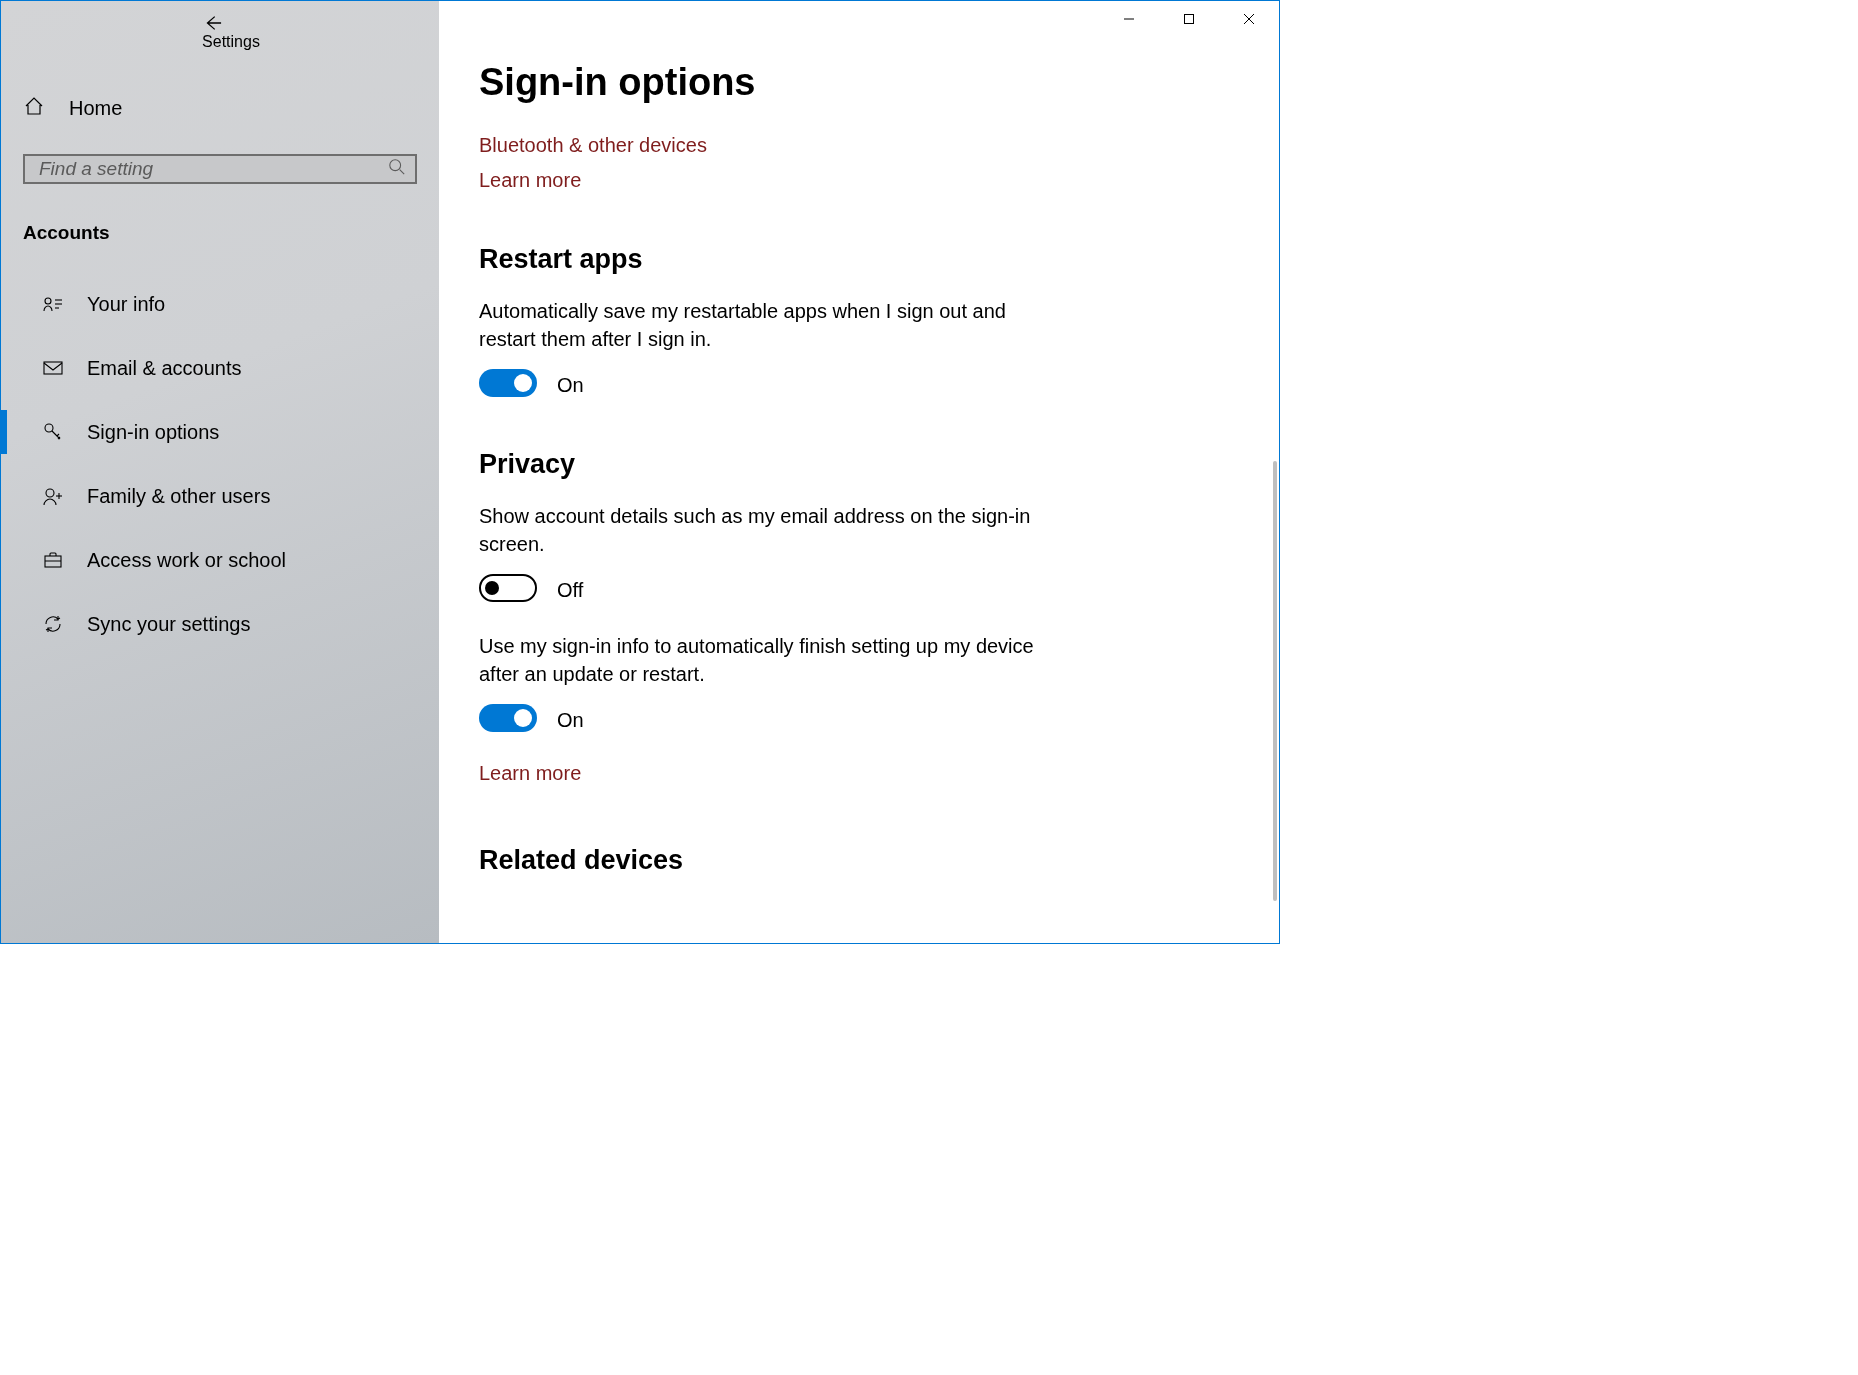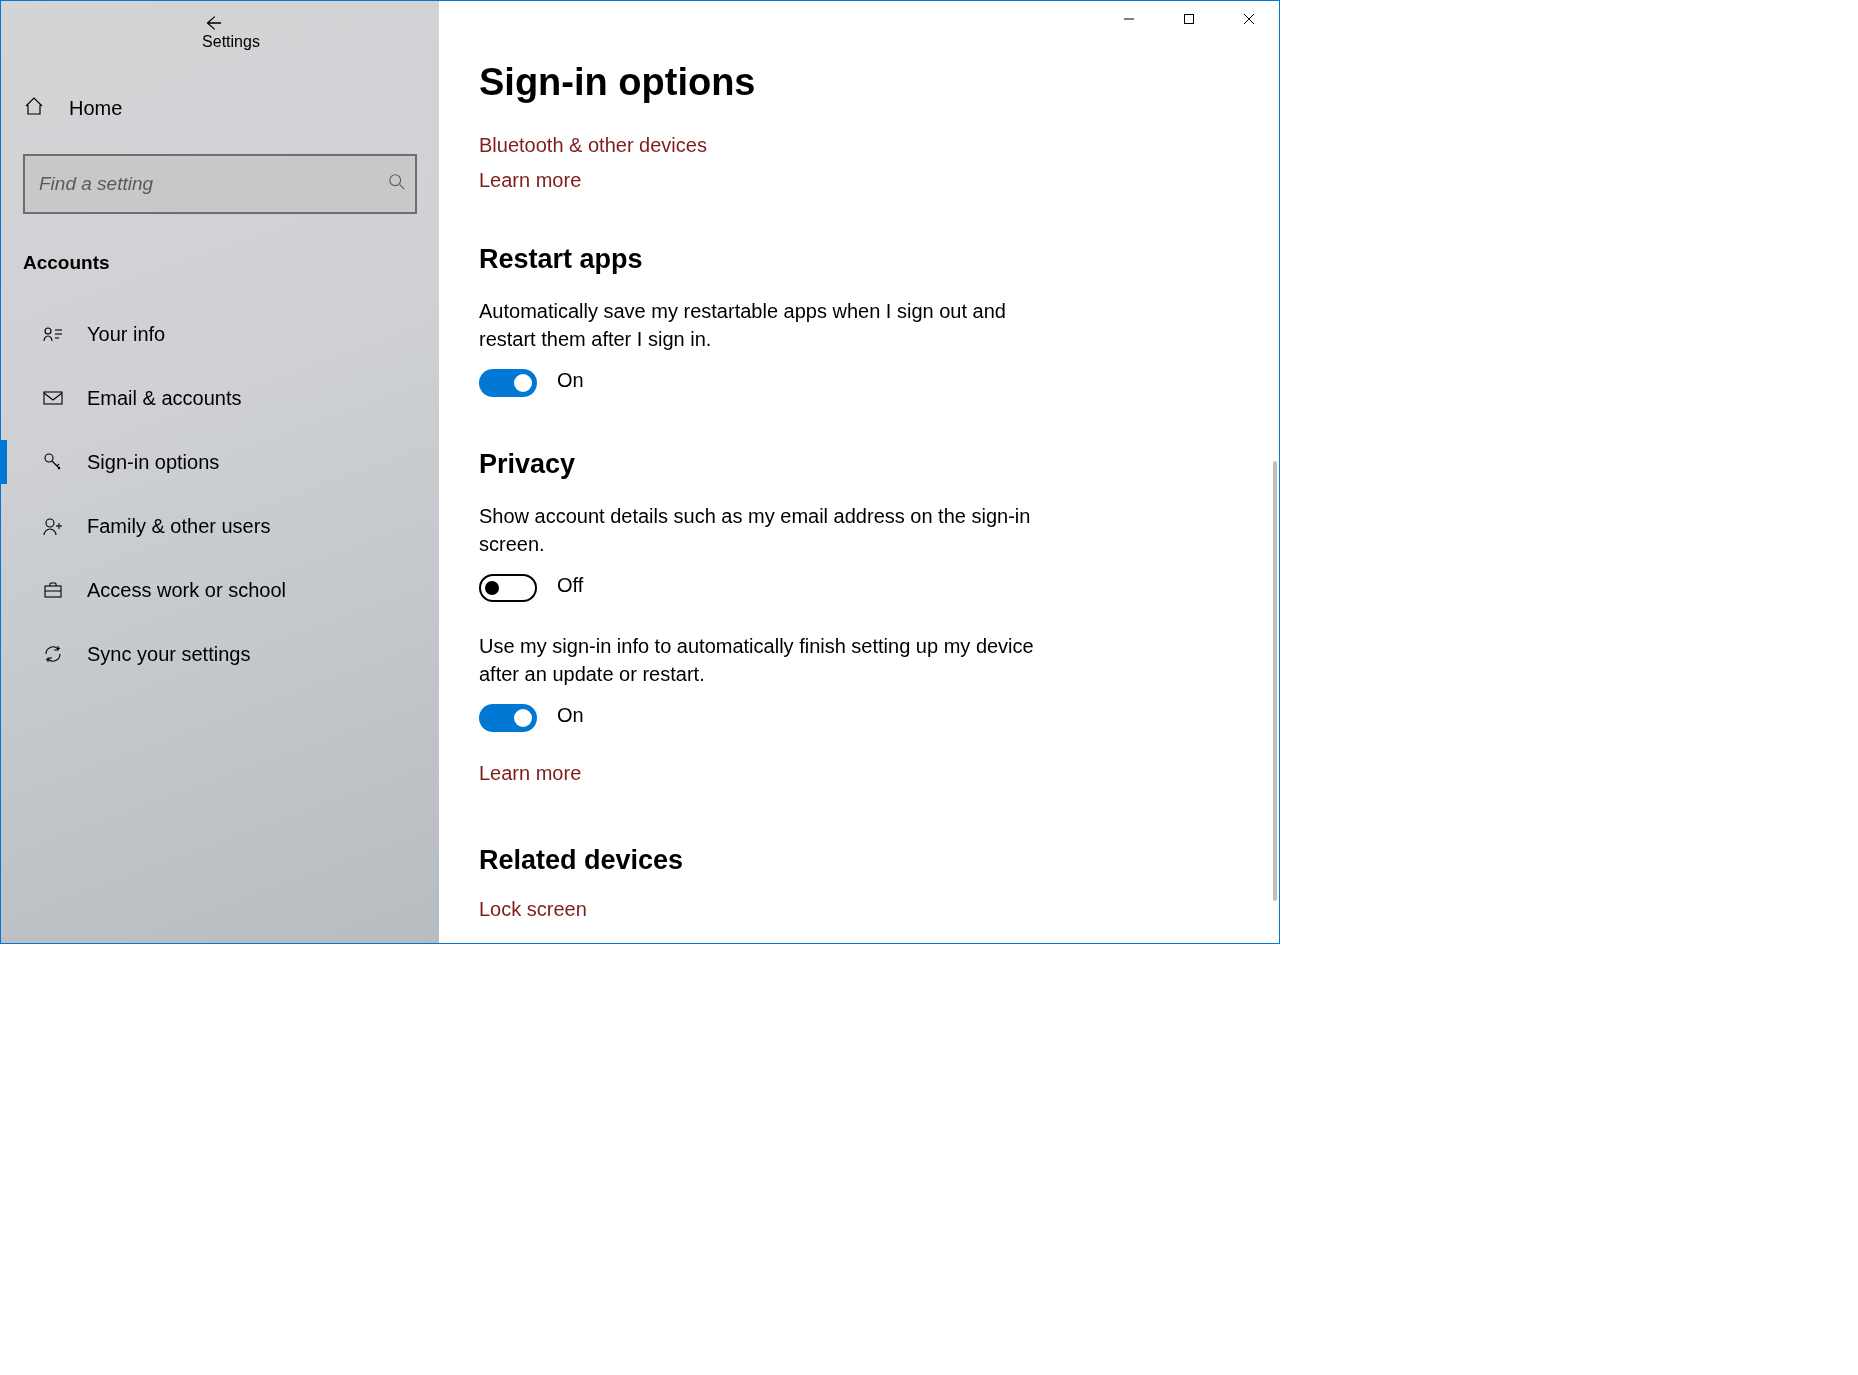--- a/index.html
+++ b/index.html
@@ -60,21 +60,21 @@
     padding: 10px 0 10px 22px;
     margin-bottom: 22px;
   }
   .home-row .icon { width: 22px; margin-right: 24px; }
   .home-row .label { font-size: 20px; text-align: right; }
 
   .search-wrap { padding: 0 22px; margin-bottom: 30px; }
   .search {
     display: flex;
     align-items: center;
-    height: 60px;
+    height: 30px;
     border: 2px solid #6e6e6e;
     background: #c7c8ca;
     padding: 0 9px 0 14px;
   }
   .search input {
     flex: 1;
     border: none; outline: none;
     background: transparent;
     font-size: 19px;
     font-style: italic;
@@ -120,21 +120,21 @@
     position: relative;
   }
   .content-inner { max-width: 640px; padding-bottom: 40px; }
   .page-title { font-size: 38px; font-weight: 600; margin-bottom: 30px; }
   .link { color: #7f1d1d; font-size: 20px; cursor: pointer; display: block; margin-bottom: 12px; }
   .link + .link { margin-top: 12px; }
 
   .section-h { font-size: 27px; font-weight: 600; margin-top: 52px; margin-bottom: 22px; }
   .desc { font-size: 20px; line-height: 1.4; color: #000; margin-bottom: 16px; max-width: 580px; }
 
-  .toggle-row { display: flex; align-items: flex-start; margin-bottom: 8px; }
+  .toggle-row { display: flex; align-items: flex-end; margin-bottom: 8px; }
   .toggle {
     width: 58px; height: 28px;
     border-radius: 14px;
     position: relative;
     margin-right: 20px;
     flex-shrink: 0;
   }
   .toggle.on { background: #0078d4; }
   .toggle.off { background: #fff; border: 2px solid #000; }
   .toggle .knob {
@@ -312,19 +312,18 @@
       <div class="toggle-row">
         <div class="toggle on">
             <div class="knob"></div>
           </div>
         <div class="toggle-label">On</div>
       </div>
       <div class="spacer"></div>
       <a class="link">Learn more</a>
 
       <h2 class="section-h" style="margin-top:60px">Related devices</h2>
-      <a class="link">Lock screen</a>
     </div>
 
     <div class="scroll-track"></div>
   </div>
 
 </div>
 
 </body></html>

